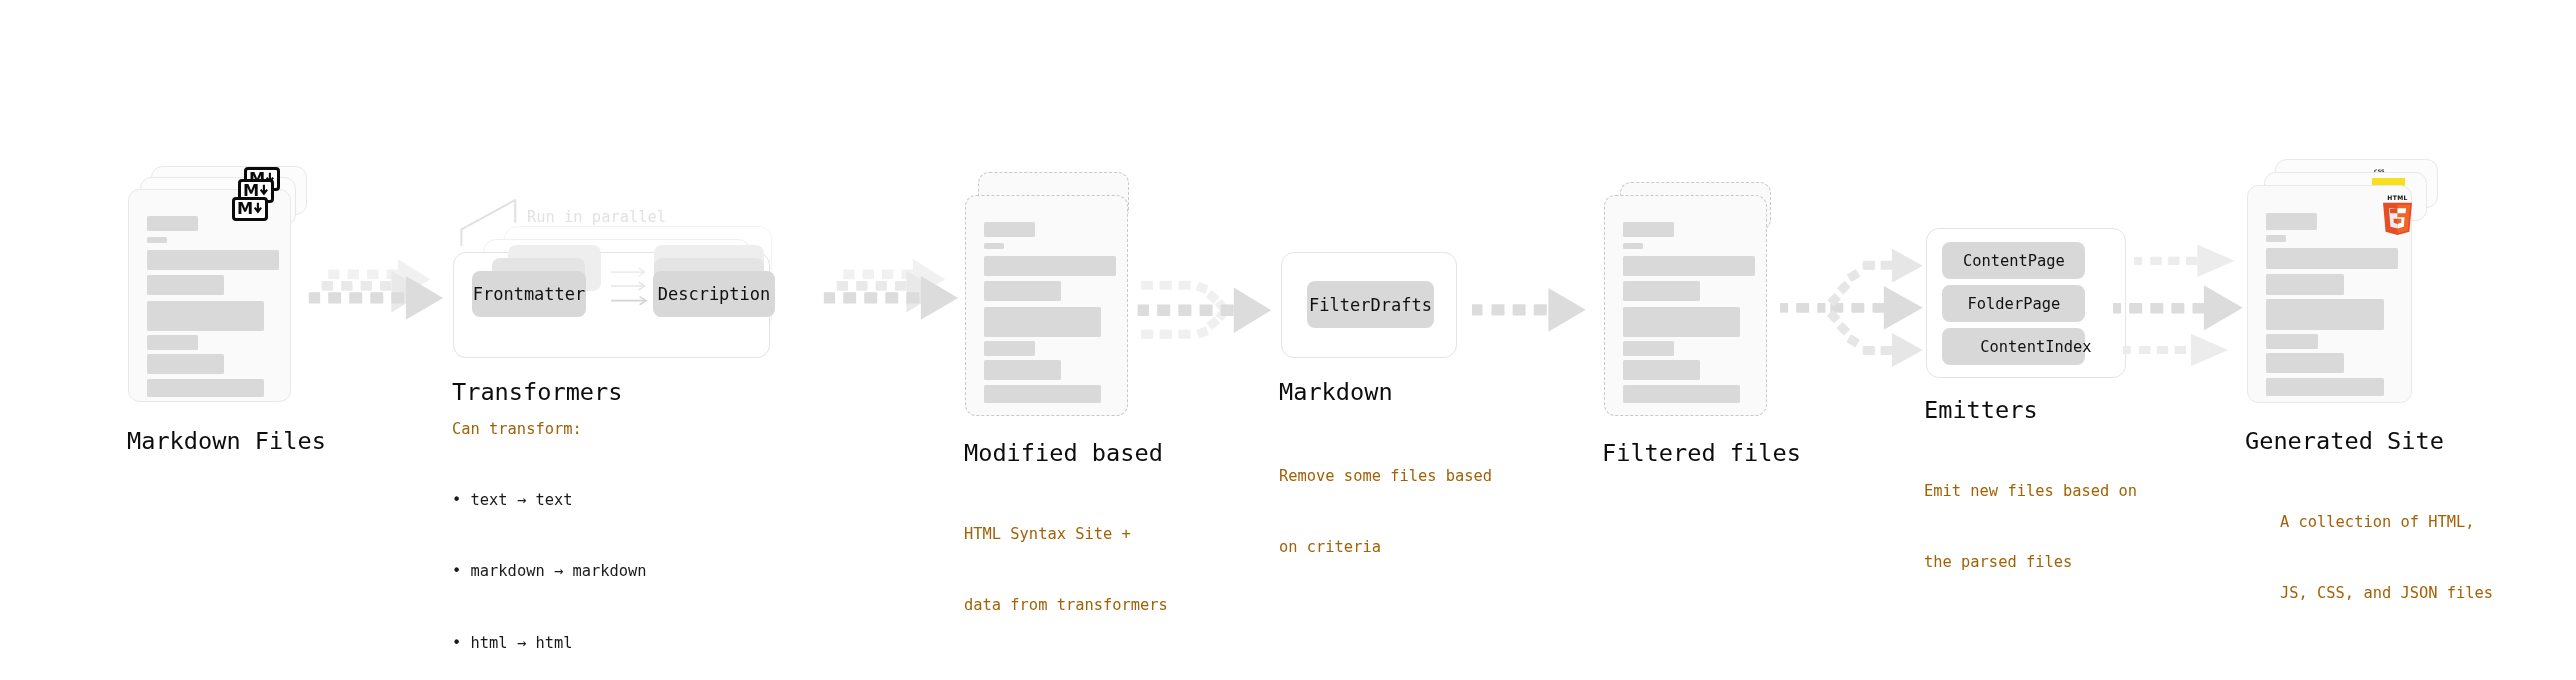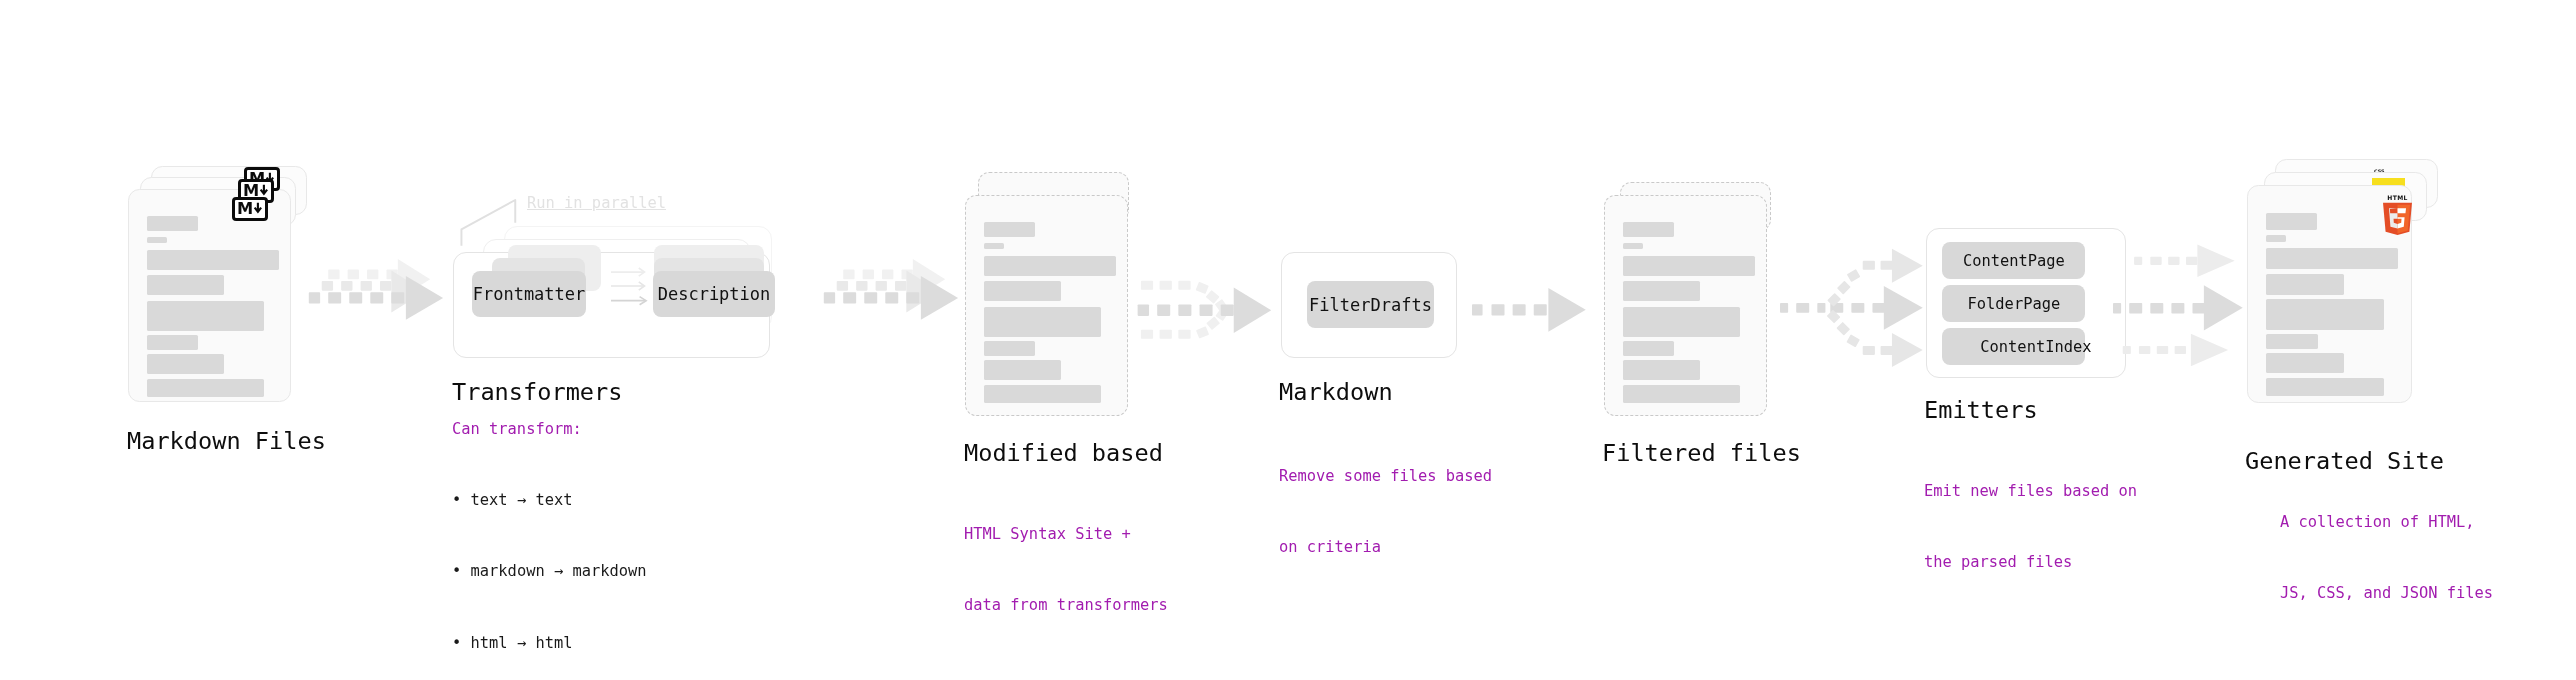--- a/index.html
+++ b/index.html
@@ -122,21 +122,21 @@
     font-size: 23.6px;
     line-height: 1.15;
     color: #0d0d0d;
     white-space: nowrap;
     letter-spacing: 0px;
   }
   .sub {
     position: absolute;
     font-size: 15.4px;
     line-height: 1.55;
-    color: #a21caf;
+    color: #a16207;
     white-space: pre;
   }
   .sub-list {
     position: absolute;
     font-size: 15.4px;
     line-height: 1.55;
     color: #1a1a1a;
     white-space: pre;
   }
   .parallel-label {
@@ -215,21 +215,21 @@
       <rect x="104" y="30" width="16" height="14" rx="1"></rect>
       <polygon points="122,10 168,37 122,64"></polygon>
     </g>
   </svg>
 
   <div class="abs" style="left:0;top:0;">
 
     <svg class="abs" style="left:459px;top:195px;" width="106" height="54" viewBox="0 0 130 66">
       <path d="M3 62 L3 42 L69 6 L69 34" stroke="#e0e0e0" stroke-width="2.4" fill="none" stroke-linejoin="round"></path>
     </svg>
-    <div class="parallel-label" style="left:527px;top:194px;text-decoration:underline;">Run in parallel</div>
+    <div class="parallel-label" style="left:527px;top:208px;">Run in parallel</div>
 
     <div class="group-box faint2" style="left:504px;top:226px;width:268px;height:104px;"></div>
     <div class="group-box faint" style="left:483px;top:239px;width:268px;height:104px;"></div>
     <div class="group-box" style="left:453px;top:252px;width:317px;height:106px;"></div>
 
     <div class="chip faint2" style="left:508px;top:245px;width:93px;height:46px;"></div>
     <div class="chip faint2" style="left:654px;top:245px;width:110px;height:46px;"></div>
     <div class="chip faint" style="left:492px;top:258px;width:93px;height:46px;"></div>
     <div class="chip faint" style="left:654px;top:258px;width:110px;height:46px;"></div>
 
@@ -470,21 +470,21 @@
     <div class="html5-badge" style="left:2379px;top:193px;">
       <svg width="37" height="42" viewBox="0 0 46 52" aria-hidden="true">
         <text x="23" y="8" text-anchor="middle" font-family="DejaVu Sans, sans-serif" font-size="7.5" font-weight="700" fill="#111" letter-spacing="0.5">HTML</text>
         <path d="M5 12 L41 12 L37.8 48 L23 52 L8.2 48 Z" fill="#e44d26"></path>
         <path d="M23 14.5 L38.6 14.5 L35.8 46.6 L23 50.2 Z" fill="#f16529"></path>
         <path d="M23 19 L33.6 19 L32.9 25 L23 25 Z M23 30 L31.8 30 L30.8 41.8 L23 44 L23 38.4 L27.6 37 L28 32 L23 32 Z" fill="#ffffff"></path>
         <path d="M23 19 L12.4 19 L14.2 41.8 L23 44 L23 38.4 L18.4 37 L18.1 32 L23 32 L23 25 L13.9 25 L13.5 19.8 Z" fill="#ebebeb"></path>
       </svg>
     </div>
 
-    <div class="title" style="left:2245px;top:428px;margin-top:20px;">Generated Site</div>
+    <div class="title" style="left:2245px;top:428px;">Generated Site</div>
     <div class="sub" style="left:2245px;top:463px;margin-left:35px;">
       <div>A collection of HTML,</div>
       <div>JS, CSS, and JSON files</div>
     </div>
   </div>
 
 </div>
 
 
 </body></html>

